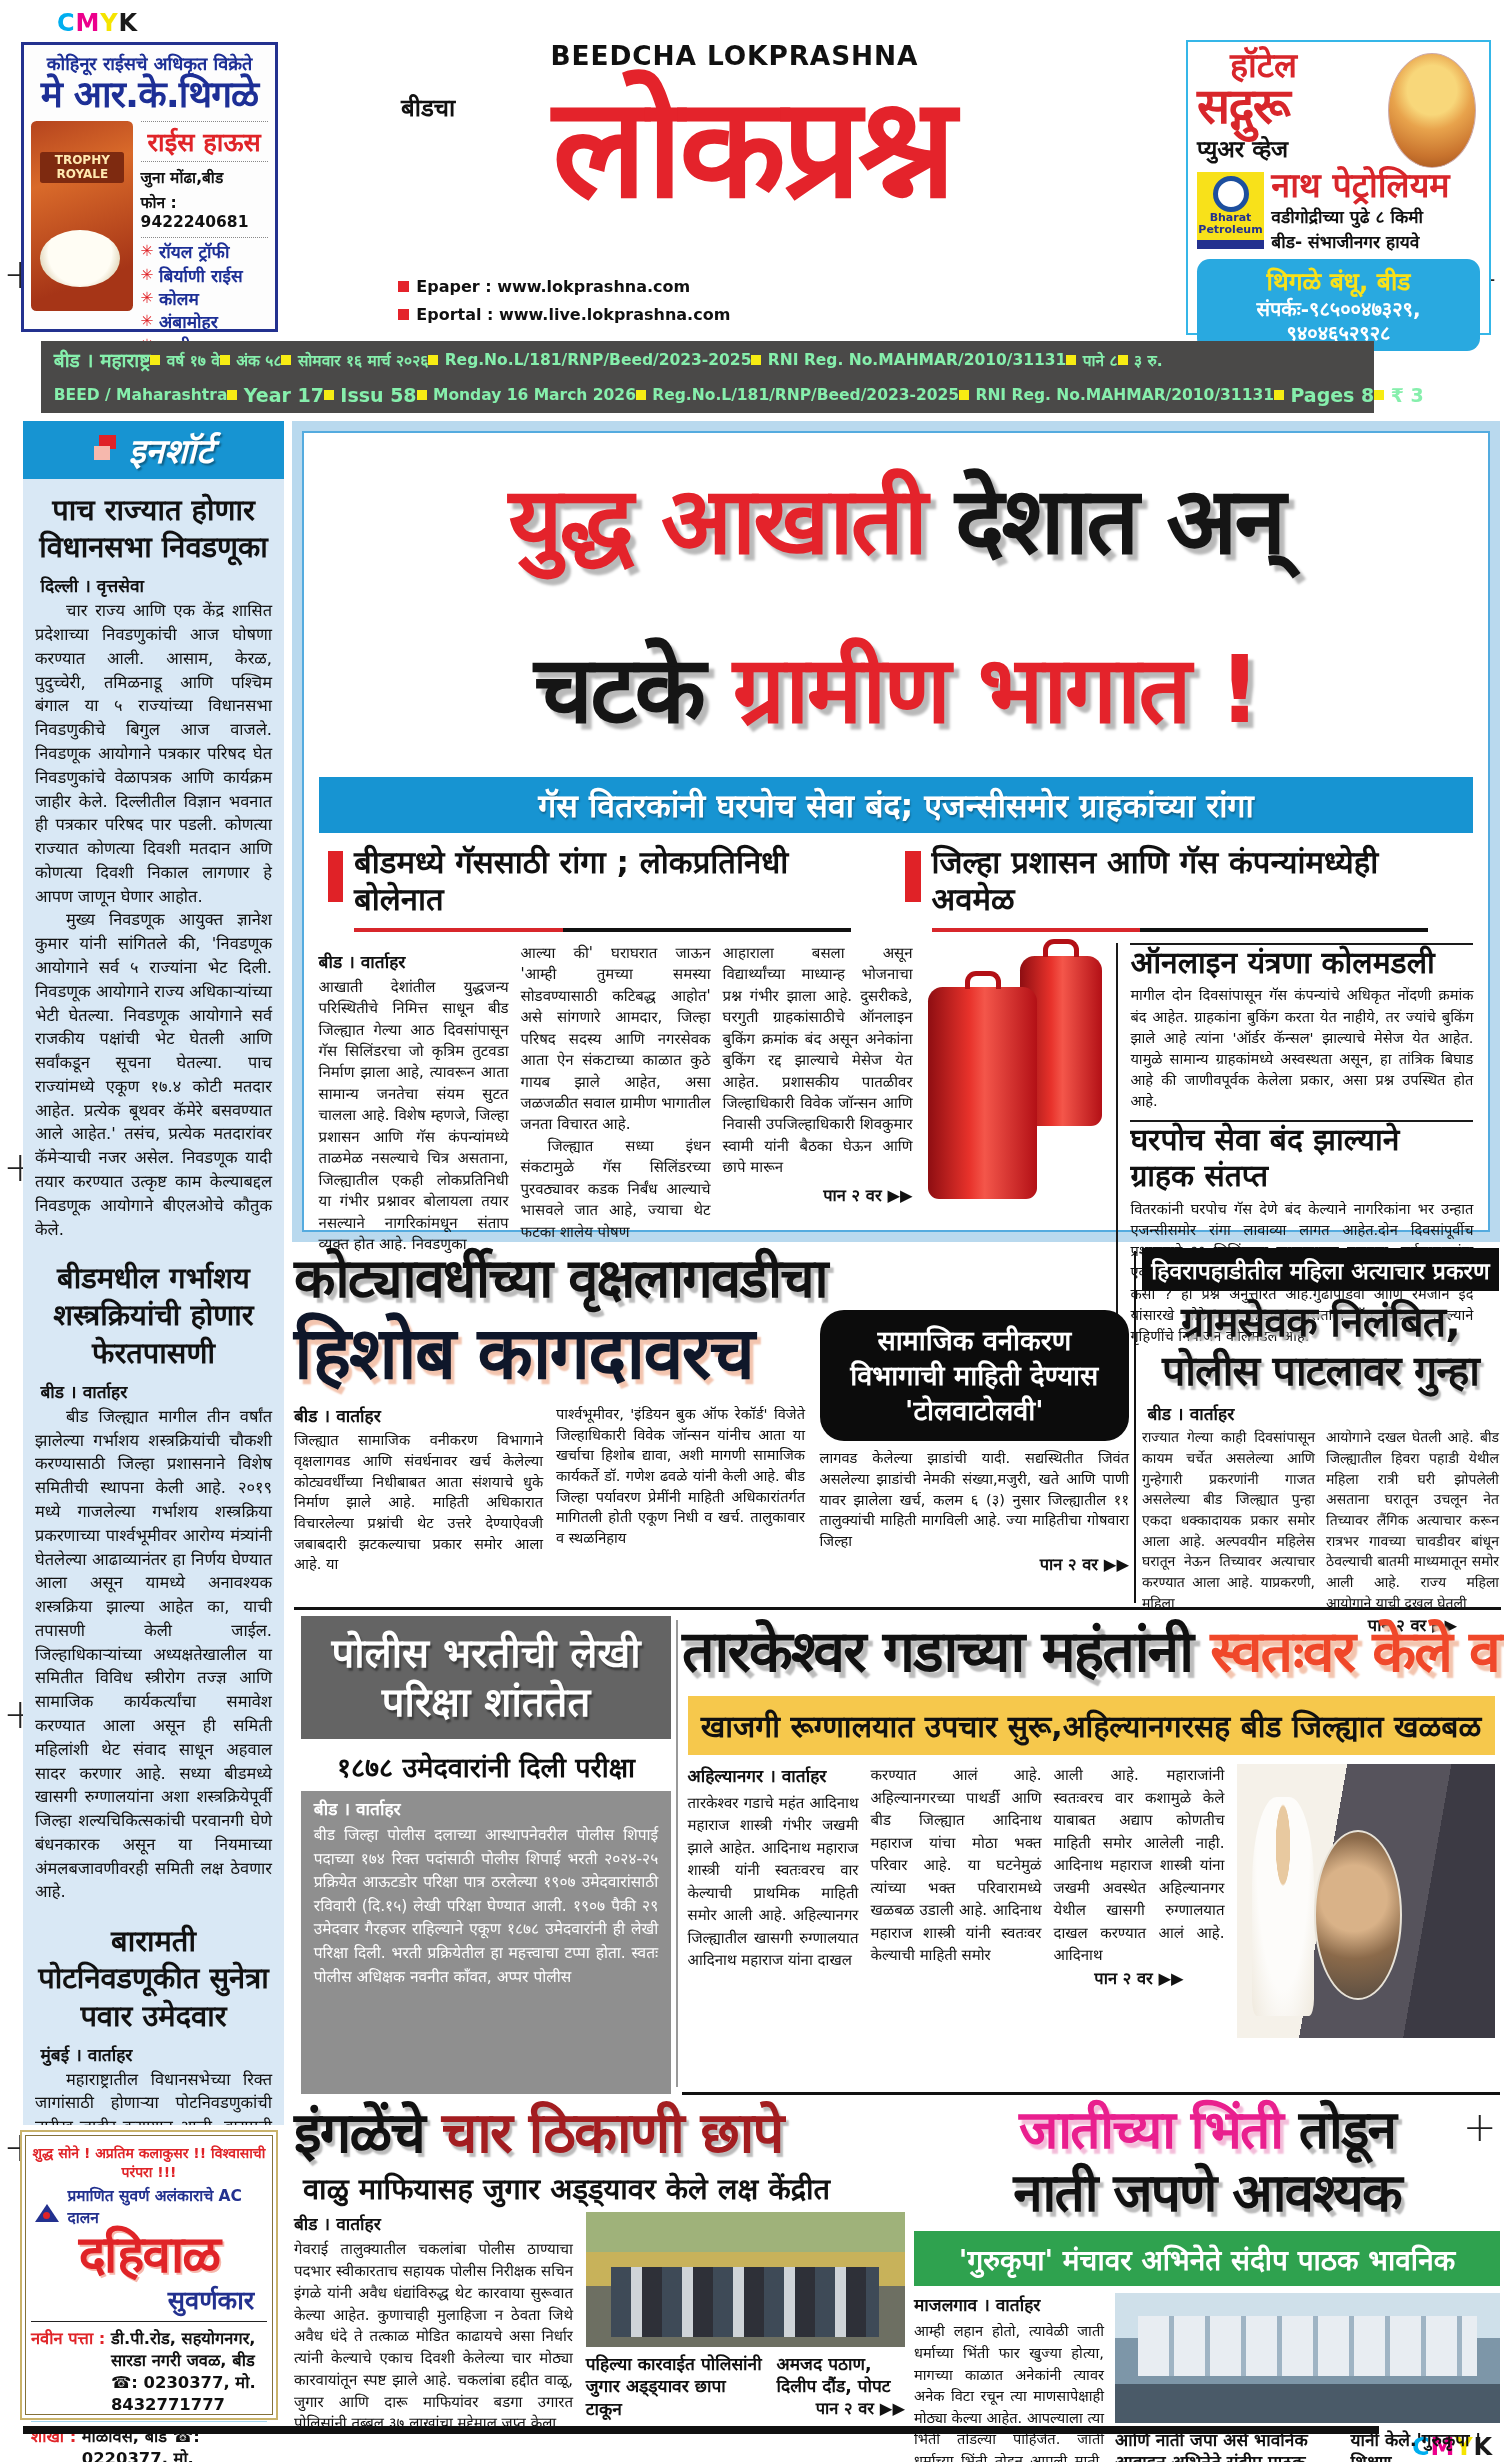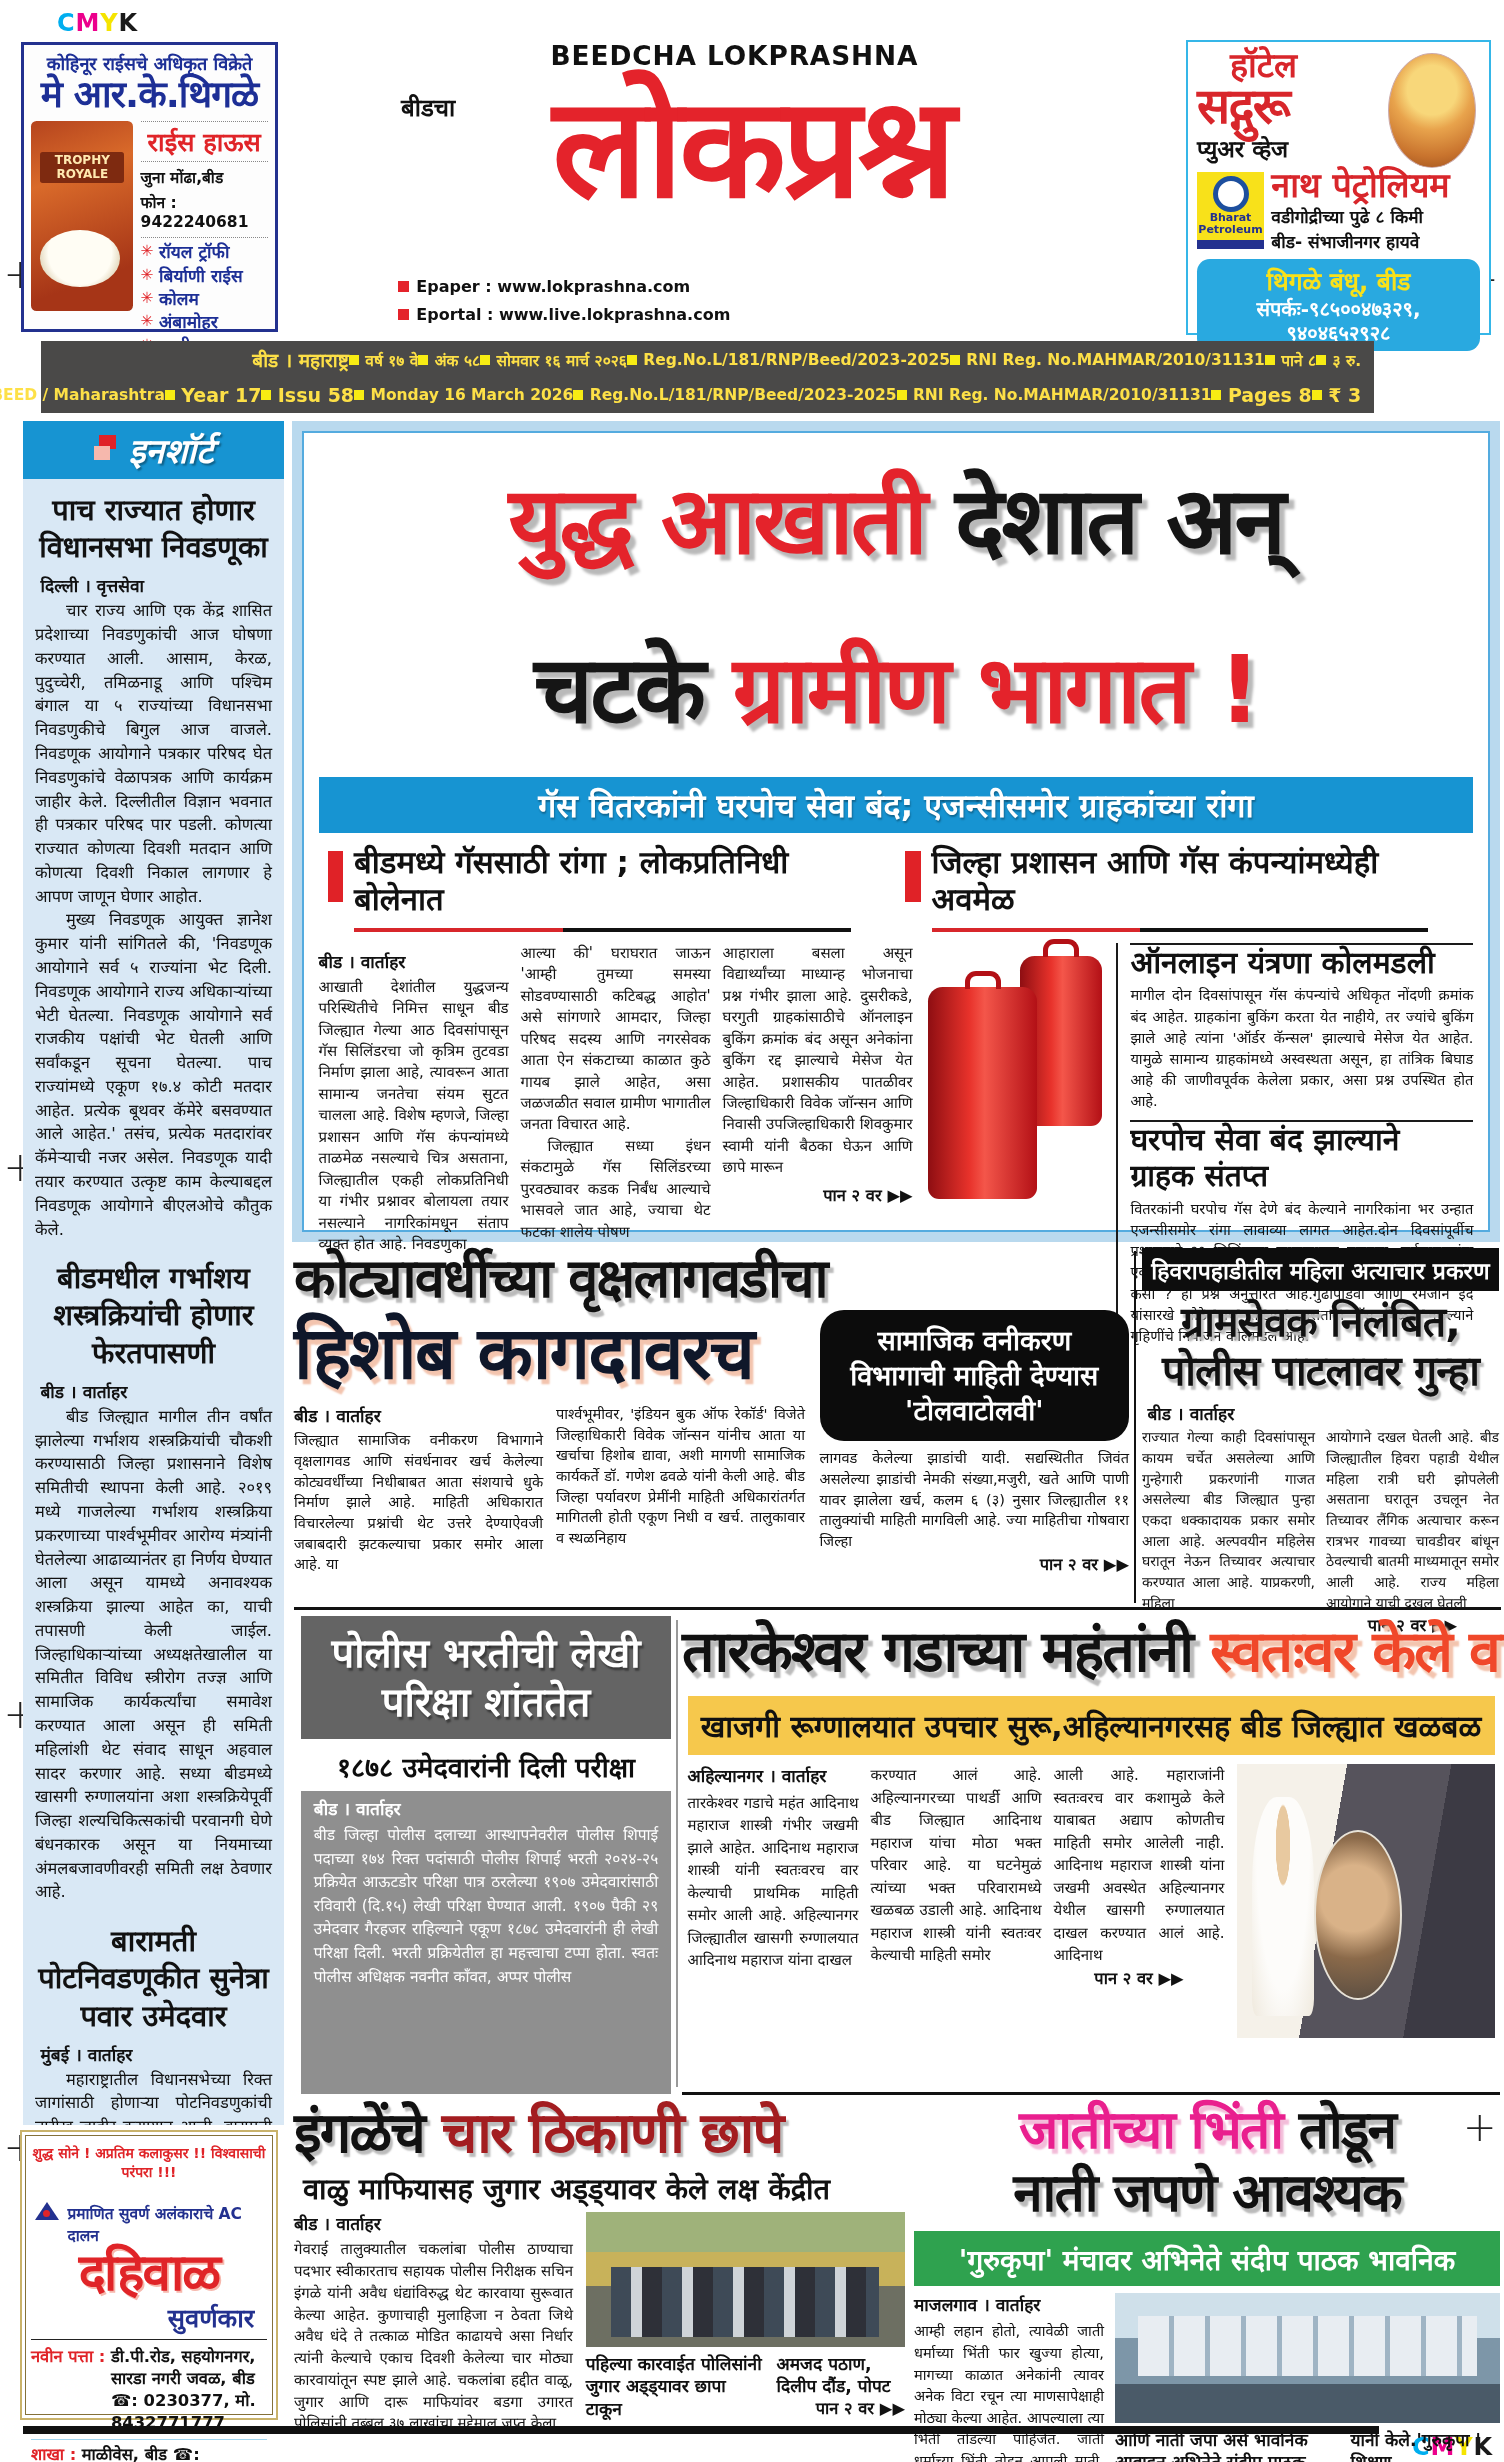--- a/index.html
+++ b/index.html
@@ -41,40 +41,40 @@
 #hotel-ad .bprow{display:flex;gap:7.3px;margin-top:3.6px;align-items:center}
 .bplogo{width:67px;height:77px;flex:none;background:#f8e11a;border-bottom:9px solid #23318f;display:flex;flex-direction:column;align-items:center;justify-content:flex-start;padding-top:3.6px}
 .bplogo .ring{width:36px;height:36px;border-radius:50%;background:#fff;border:5.5px solid #1d4f9e}
 .bplogo .t{font-size:11px;font-weight:bold;color:#23318f;line-height:1.1;text-align:center}
 #hotel-ad .nath{color:#d8262b;font-size:34px;font-weight:bold;line-height:1.05}
 #hotel-ad .ad1{font-size:17.3px;font-weight:bold;margin-top:1.8px}
 #hotel-ad .blue{margin-top:5.5px;background:#29a9e0;border-radius:12.8px;padding:5.5px 7.3px;text-align:center}
 #hotel-ad .blue .n{color:#f8e11a;font-size:24.6px;font-weight:bold}
 #hotel-ad .blue .c{color:#fff;font-size:20px;font-weight:bold;line-height:1.2}
 
-.infobar{left:41px;width:1333px;height:37px;background:#4a4948;color:#fde047;display:flex;align-items:center;justify-content:flex-end;padding:0 12.8px;font-size:15.5px;font-weight:bold;white-space:nowrap}
+.infobar{left:41px;width:1333px;height:37px;background:#4a4948;color:#86efac;display:flex;align-items:center;justify-content:flex-start;padding:0 12.8px;font-size:15.5px;font-weight:bold;white-space:nowrap}
 .infobar .seg{display:flex;align-items:center;gap:6.4px}
 .infobar .ysq{width:10px;height:10px;background:#f7ec13;flex:none}
 .infobar .big{font-size:19px}
 
 #sidebar{left:23px;top:421px;width:261px;height:1704px;background:#d9e8f5;overflow:hidden}
 #sidebar .head{height:58px;background:#1794d2;display:flex;align-items:center;justify-content:center;gap:11px}
 #sidebar .head .t{color:#fff;font-size:34px;font-weight:bold;font-style:italic;text-shadow:1.8px 1.8px 1.8px rgba(0,0,0,.35)}
 .flagicon{width:24px;height:31px;position:relative;flex:none}
 .flagicon::before{content:"";position:absolute;left:5.5px;top:0;width:16.4px;height:14.6px;background:#e02227}
 .flagicon::after{content:"";position:absolute;left:0;top:11px;width:16.4px;height:14.6px;background:#f6b8ad}
 #sidebar .art{padding:12.8px 12px 5.5px}
 #sidebar .ttl{font-size:29px;font-weight:bold;text-align:center;line-height:1.3}
 .dateline{font-size:17.3px;font-weight:bold;margin:7.3px 0 1.8px 5.5px}
 #sidebar .body{font-size:16.4px;line-height:1.45;text-align:justify}
 #sidebar .body p{text-indent:31px}
 
 #jeweller-ad{left:20px;top:2130px;width:258px;height:290px;background:#fff;border:2.7px solid #c9b26a;outline:1.8px solid #857139;outline-offset:-6.4px;padding:11px 9px}
 #jeweller-ad .tg{color:#e02428;font-size:14px;font-weight:bold;text-align:center}
-#jeweller-ad .cr{display:flex;align-items:flex-start;gap:5.5px;margin-top:21px}
+#jeweller-ad .cr{display:flex;align-items:flex-end;gap:5.5px;margin-top:3px}
 .bis{width:31px;height:24px;flex:none;position:relative}
 .bis::before{content:"";position:absolute;left:3.6px;top:0;border-left:12px solid transparent;border-right:12px solid transparent;border-bottom:18px solid #23318f}
 .bis::after{content:"";position:absolute;left:12px;top:8.2px;width:7.3px;height:7.3px;border-radius:50%;background:#e02428}
 #jeweller-ad .crt{color:#23318f;font-size:15.5px;font-weight:bold}
 #jeweller-ad .nm{color:#e02428;font-size:51px;font-weight:bold;text-align:center;line-height:1.05;letter-spacing:-1.8px;text-shadow:1.8px 1.8px 0 #f6b8ad}
 #jeweller-ad .sub{color:#23318f;font-size:25.5px;font-weight:bold;text-align:right;margin-right:12.8px}
 #jeweller-ad hr{border:none;border-top:1.8px solid #222;margin:5.5px 0}
 #jeweller-ad .lblrow{display:flex;gap:5.5px;font-size:16.4px;font-weight:bold;line-height:1.35}
 #jeweller-ad .lbl{color:#e02428;white-space:nowrap}
 #jeweller-ad .thin{border-top:1.8px solid #9fd4ef;margin:4.6px 0}

